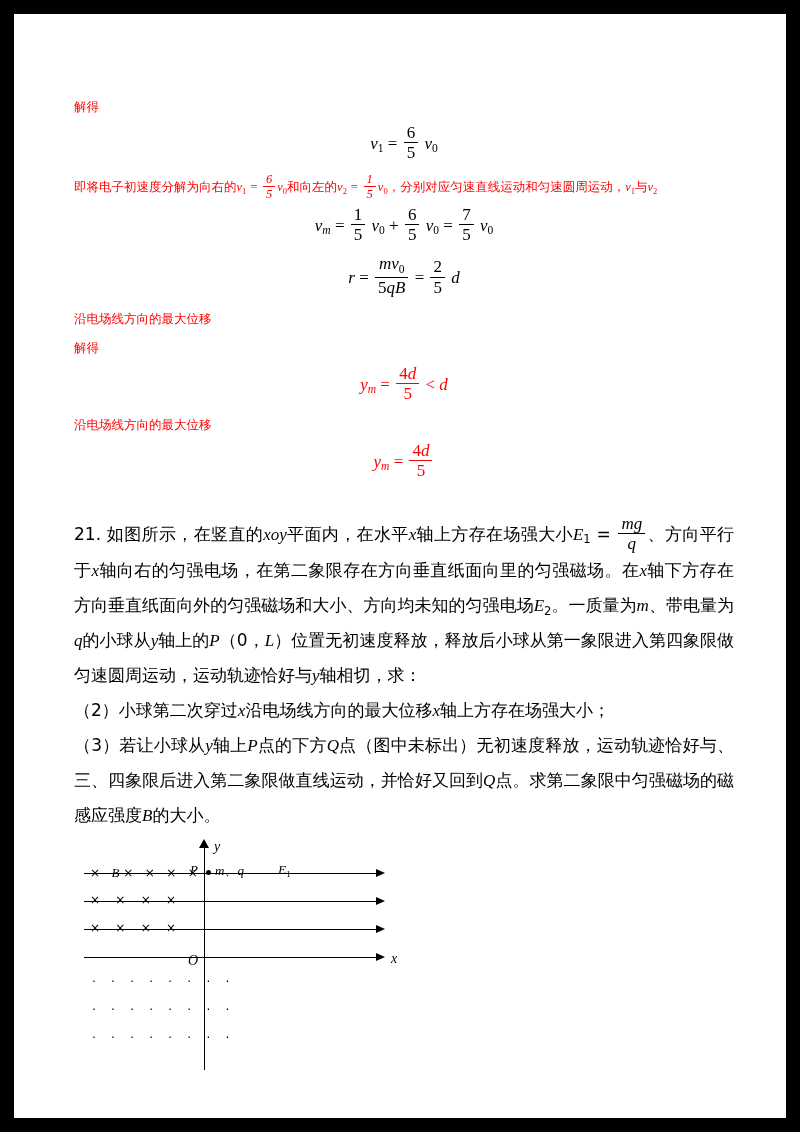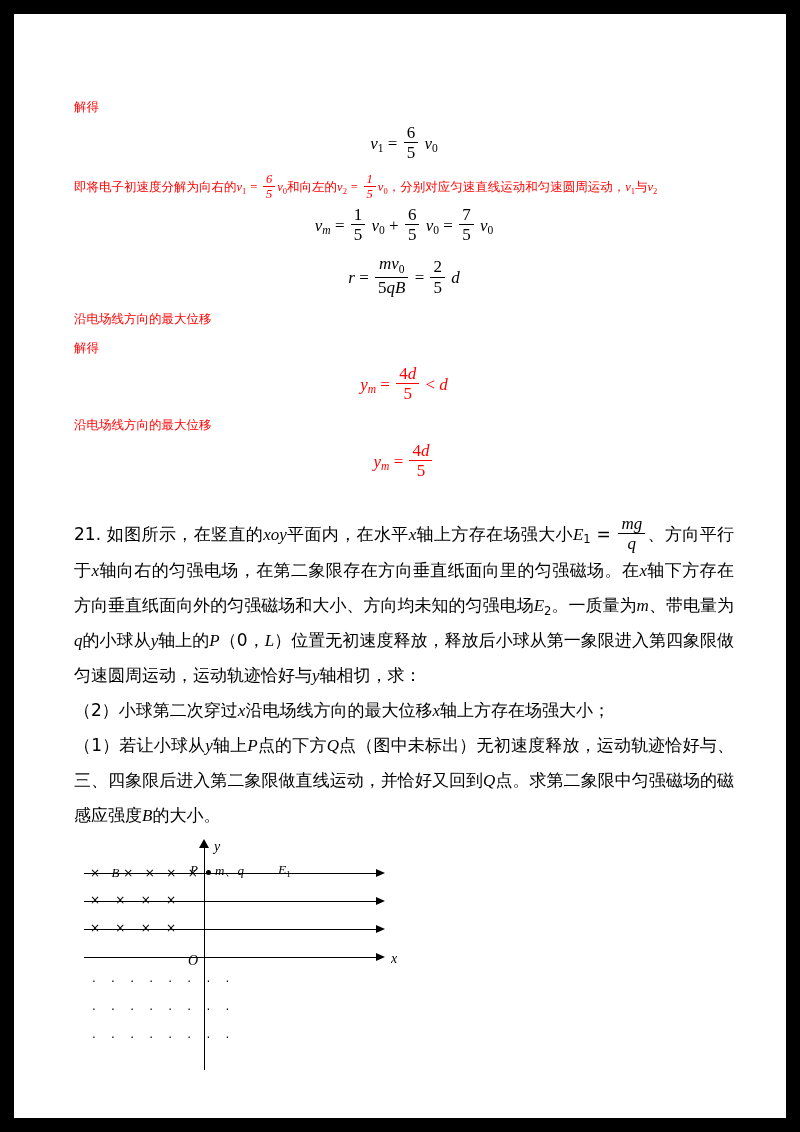--- a/index.html
+++ b/index.html
@@ -226,21 +226,21 @@
     <div class="q-block">
       <p>
         <span>21</span>.
         <span>如图所示，在竖直的</span><span class="it">xoy</span><span>平面内，在水平</span><span class="it">x</span><span>轴上方存在场强大小</span><span class="it">E</span><span class="subn">1</span> =
         <span class="frac"><span class="num"><span class="it">mg</span></span><span class="den"><span class="it">q</span></span></span><span>、方向平行于</span><span class="it">x</span><span>轴向右的匀强</span><span>电场，在第二象限存在方向垂直纸面向里的匀强磁场。在</span><span class="it">x</span><span>轴下方存在方向垂直纸面向外的匀强磁场和大</span><span>小、方向均未知的匀强电场</span><span class="it">E</span><span class="subn">2</span><span>。一质量为</span><span class="it">m</span><span>、带电量为</span><span class="it">q</span><span>的小球从</span><span class="it">y</span><span>轴上的</span><span class="it">P</span>（0，<span class="it">L</span>）<span>位置无初速度释放，</span><span>释放后小球从第一象限进入第四象限做匀速圆周运动，运动轨迹恰好与</span><span class="it">y</span><span>轴相切，求：</span>
       </p>
       <p class="q-sub">
         <span>（2）小球第二次穿过</span><span class="it">x</span><span>沿电场线方向的最大位移</span><span class="it">x</span><span>轴上方存在场强大小；</span>
       </p>
       <p class="q-sub">
-        <span>（1）若让小球从</span><span class="it">y</span><span>轴上</span><span class="it">P</span><span>点的下方</span><span class="it">Q</span><span>点（图中未标出）无初速度释放，运动轨迹恰好与、三、四象限后进</span><span>入第二象限做直线运动，并恰好又回到</span><span class="it">Q</span><span>点。求第二象限中匀强磁场的磁感应强度</span><span class="it">B</span><span>的大小。</span>
+        <span>（3）若让小球从</span><span class="it">y</span><span>轴上</span><span class="it">P</span><span>点的下方</span><span class="it">Q</span><span>点（图中未标出）无初速度释放，运动轨迹恰好与、三、四象限后进</span><span>入第二象限做直线运动，并恰好又回到</span><span class="it">Q</span><span>点。求第二象限中匀强磁场的磁感应强度</span><span class="it">B</span><span>的大小。</span>
       </p>
     </div>
 
     <div class="figure">
 
       <div class="axis-v"></div>
       <div class="axis-v-arrow"></div>
       <div class="lbl-y">y</div>
 
       <div class="hline" style="top:30px;">

